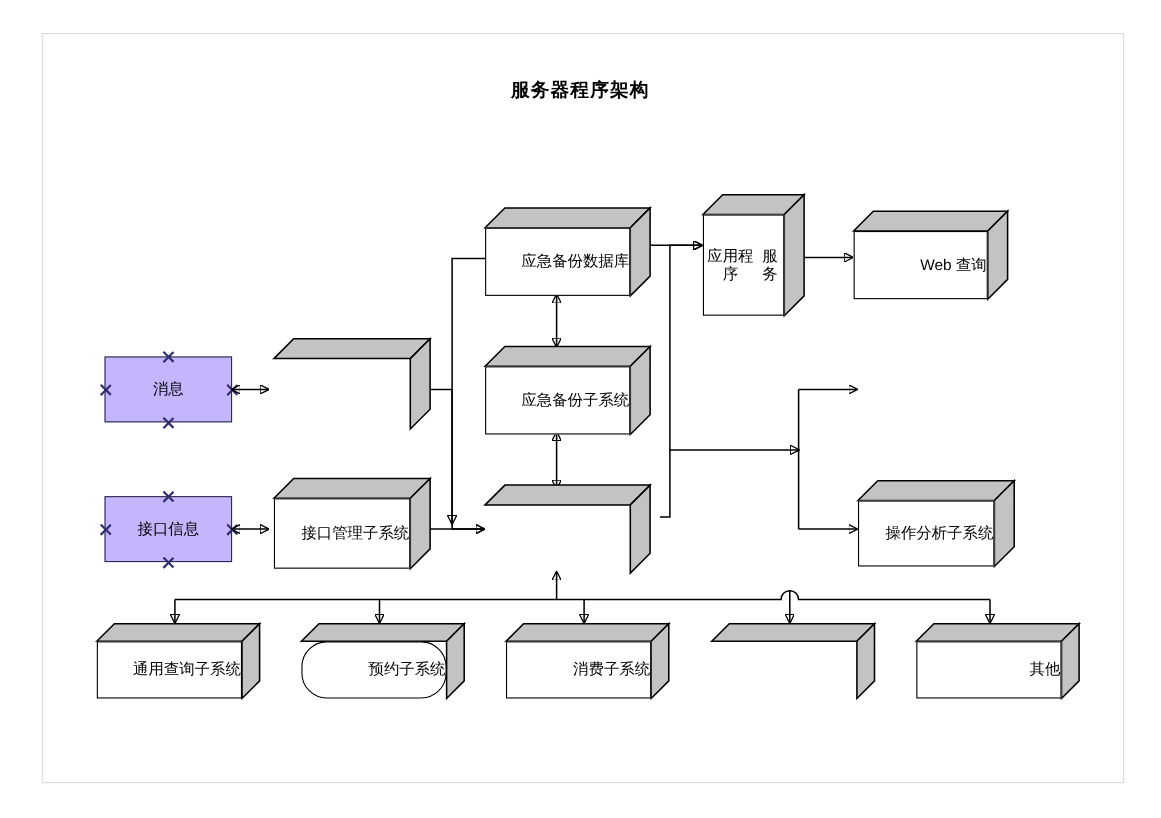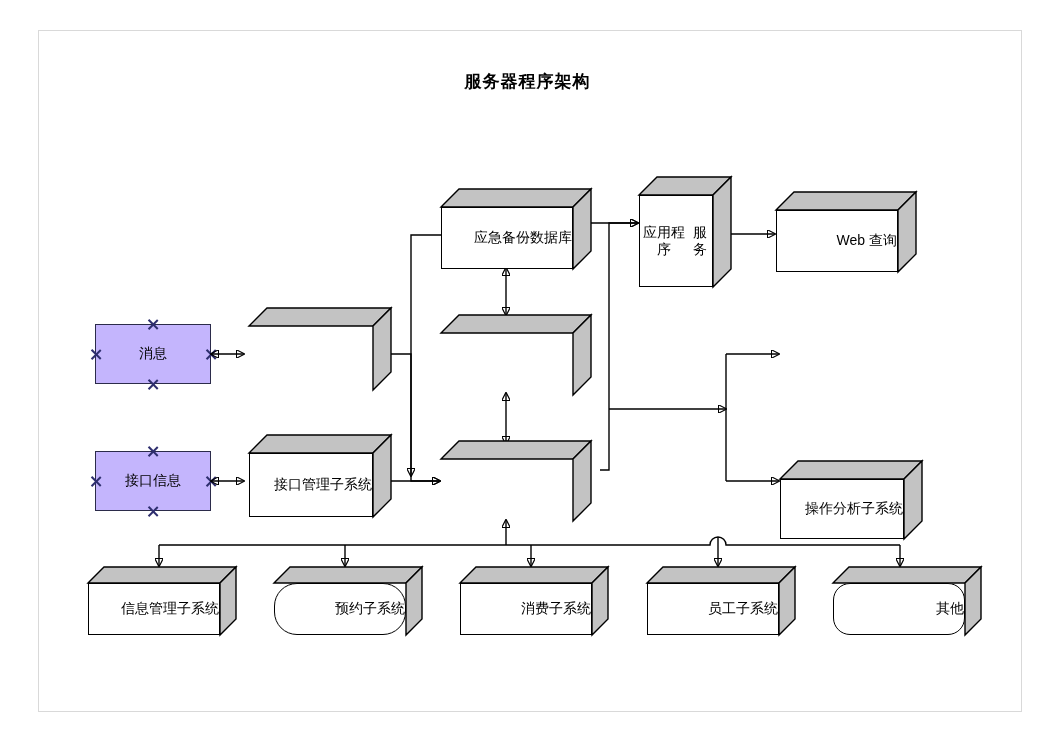--- a/index.html
+++ b/index.html
@@ -158,20 +158,23 @@
     <div class="face-front" style="top:18px;width:132px;height:62px;">
       <span>应急备份数据库</span>
     </div>
   </div>
 
   <div class="cube" style="left:441px;top:315px;width:150px;height:80px;">
     <svg width="150" height="80">
       <polygon points="0,18 18,0 150,0 132,18" fill="#c3c3c3" stroke="#000" stroke-width="1.4"></polygon>
       <polygon points="132,18 150,0 150,62 132,80" fill="#c3c3c3" stroke="#000" stroke-width="1.4"></polygon>
     </svg>
+    <div class="face-front" style="top:18px;width:132px;height:62px;">
+      <span>应急备份子系统</span>
+    </div>
   </div>
 
   <div class="cube" style="left:441px;top:441px;width:150px;height:80px;">
     <svg width="150" height="80">
       <polygon points="0,18 18,0 150,0 132,18" fill="#c3c3c3" stroke="#000" stroke-width="1.4"></polygon>
       <polygon points="132,18 150,0 150,62 132,80" fill="#c3c3c3" stroke="#000" stroke-width="1.4"></polygon>
     </svg>
   </div>
 
   <div class="cube" style="left:639px;top:177px;width:92px;height:110px;">
@@ -189,37 +192,37 @@
     <svg width="140" height="80">
       <polygon points="0,18 18,0 140,0 122,18" fill="#c3c3c3" stroke="#000" stroke-width="1.4"></polygon>
       <polygon points="122,18 140,0 140,62 122,80" fill="#c3c3c3" stroke="#000" stroke-width="1.4"></polygon>
     </svg>
     <div class="face-front" style="top:18px;width:122px;height:62px;">
       <span>Web 查询</span>
     </div>
   </div>
 
 
-  <div class="cube" style="left:780px;top:437px;width:142px;height:78px;margin-top:24px;">
+  <div class="cube" style="left:780px;top:437px;width:142px;height:78px;">
     <svg width="142" height="78">
       <polygon points="0,18 18,0 142,0 124,18" fill="#c3c3c3" stroke="#000" stroke-width="1.4"></polygon>
       <polygon points="124,18 142,0 142,60 124,78" fill="#c3c3c3" stroke="#000" stroke-width="1.4"></polygon>
     </svg>
     <div class="face-front" style="top:18px;width:124px;height:60px;">
       <span>操作分析子系统</span>
     </div>
   </div>
 
   <div class="cube" style="left:88px;top:567px;width:148px;height:68px;">
     <svg width="148" height="68">
       <polygon points="0,16 16,0 148,0 132,16" fill="#c3c3c3" stroke="#000" stroke-width="1.4"></polygon>
       <polygon points="132,16 148,0 148,52 132,68" fill="#c3c3c3" stroke="#000" stroke-width="1.4"></polygon>
     </svg>
     <div class="face-front" style="top:16px;width:132px;height:52px;">
-      <span>信息管理子系统</span>
+      <span>通用查询子系统</span>
     </div>
   </div>
 
   <div class="cube" style="left:274px;top:567px;width:148px;height:68px;">
     <svg width="148" height="68">
       <polygon points="0,16 16,0 148,0 132,16" fill="#c3c3c3" stroke="#000" stroke-width="1.4"></polygon>
       <polygon points="132,16 148,0 148,52 132,68" fill="#c3c3c3" stroke="#000" stroke-width="1.4"></polygon>
     </svg>
     <div class="face-front" style="top:16px;width:132px;height:52px;border-radius:23px;">
       <span>预约子系统</span>
@@ -234,28 +237,25 @@
     <div class="face-front" style="top:16px;width:132px;height:52px;">
       <span>消费子系统</span>
     </div>
   </div>
 
   <div class="cube" style="left:647px;top:567px;width:148px;height:68px;">
     <svg width="148" height="68">
       <polygon points="0,16 16,0 148,0 132,16" fill="#c3c3c3" stroke="#000" stroke-width="1.4"></polygon>
       <polygon points="132,16 148,0 148,52 132,68" fill="#c3c3c3" stroke="#000" stroke-width="1.4"></polygon>
     </svg>
+  </div>
+
+  <div class="cube" style="left:833px;top:567px;width:148px;height:68px;">
+    <svg width="148" height="68">
+      <polygon points="0,16 16,0 148,0 132,16" fill="#c3c3c3" stroke="#000" stroke-width="1.4"></polygon>
+      <polygon points="132,16 148,0 148,52 132,68" fill="#c3c3c3" stroke="#000" stroke-width="1.4"></polygon>
+    </svg>
     <div class="face-front" style="top:16px;width:132px;height:52px;">
-      <span>员工子系统</span>
-    </div>
-  </div>
-
-  <div class="cube" style="left:833px;top:567px;width:148px;height:68px;">
-    <svg width="148" height="68">
-      <polygon points="0,16 16,0 148,0 132,16" fill="#c3c3c3" stroke="#000" stroke-width="1.4"></polygon>
-      <polygon points="132,16 148,0 148,52 132,68" fill="#c3c3c3" stroke="#000" stroke-width="1.4"></polygon>
-    </svg>
-    <div class="face-front" style="top:16px;width:132px;height:52px;border-radius:17px;">
       <span>其他</span>
     </div>
   </div>
 
 </div>
 
 </body></html>

